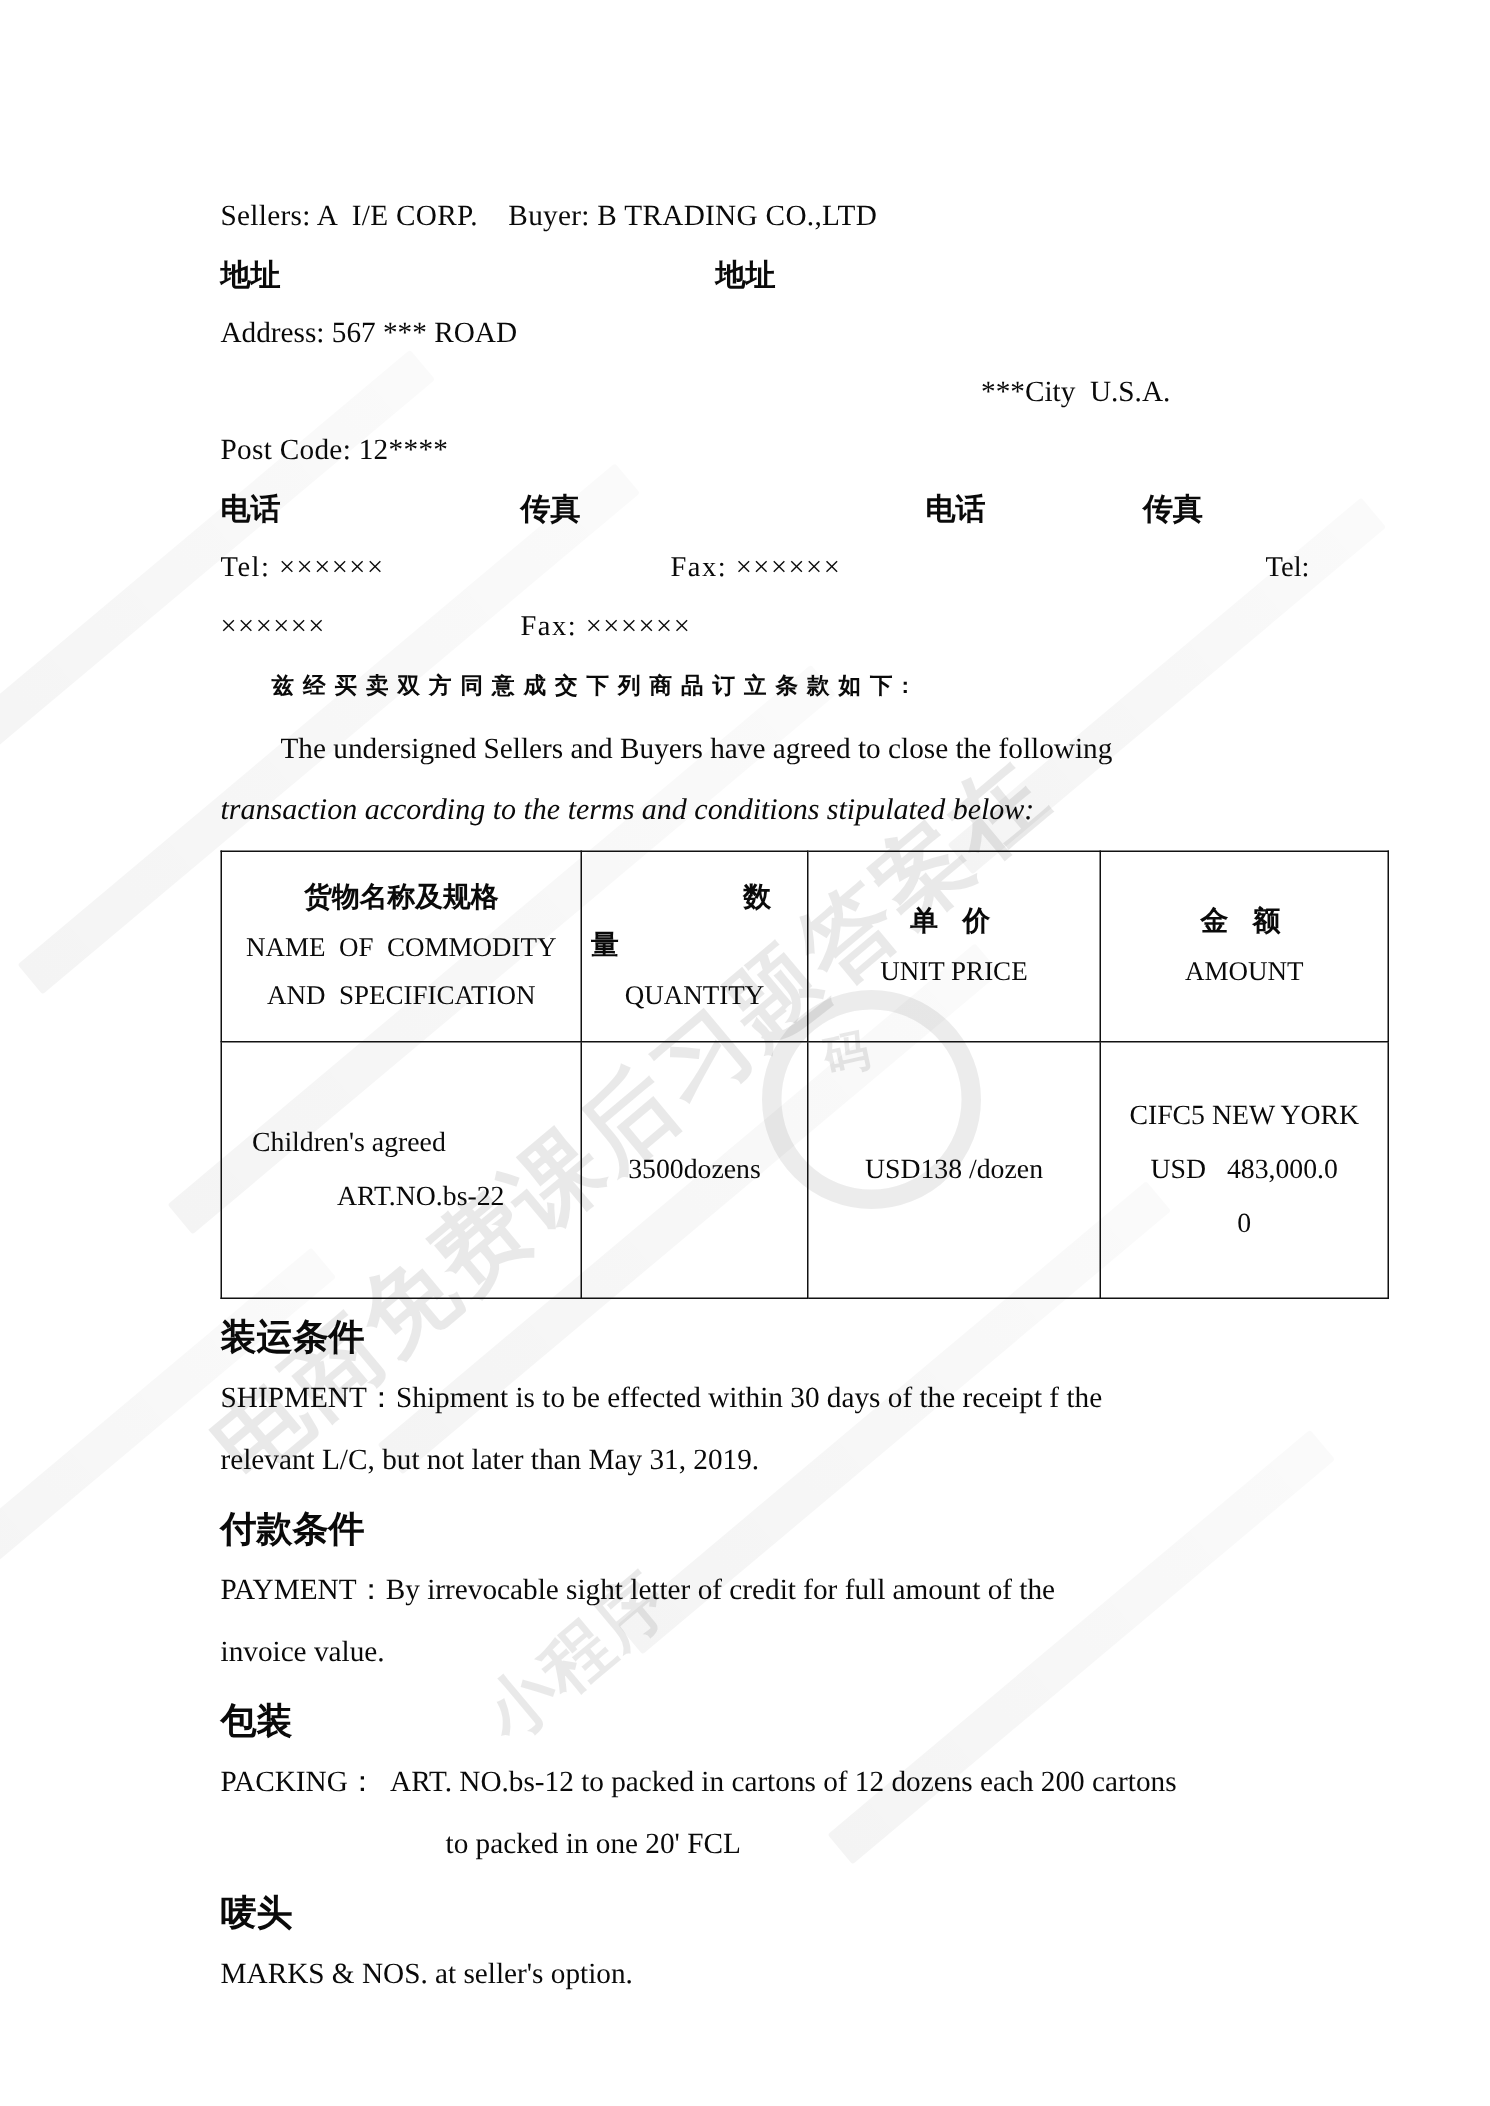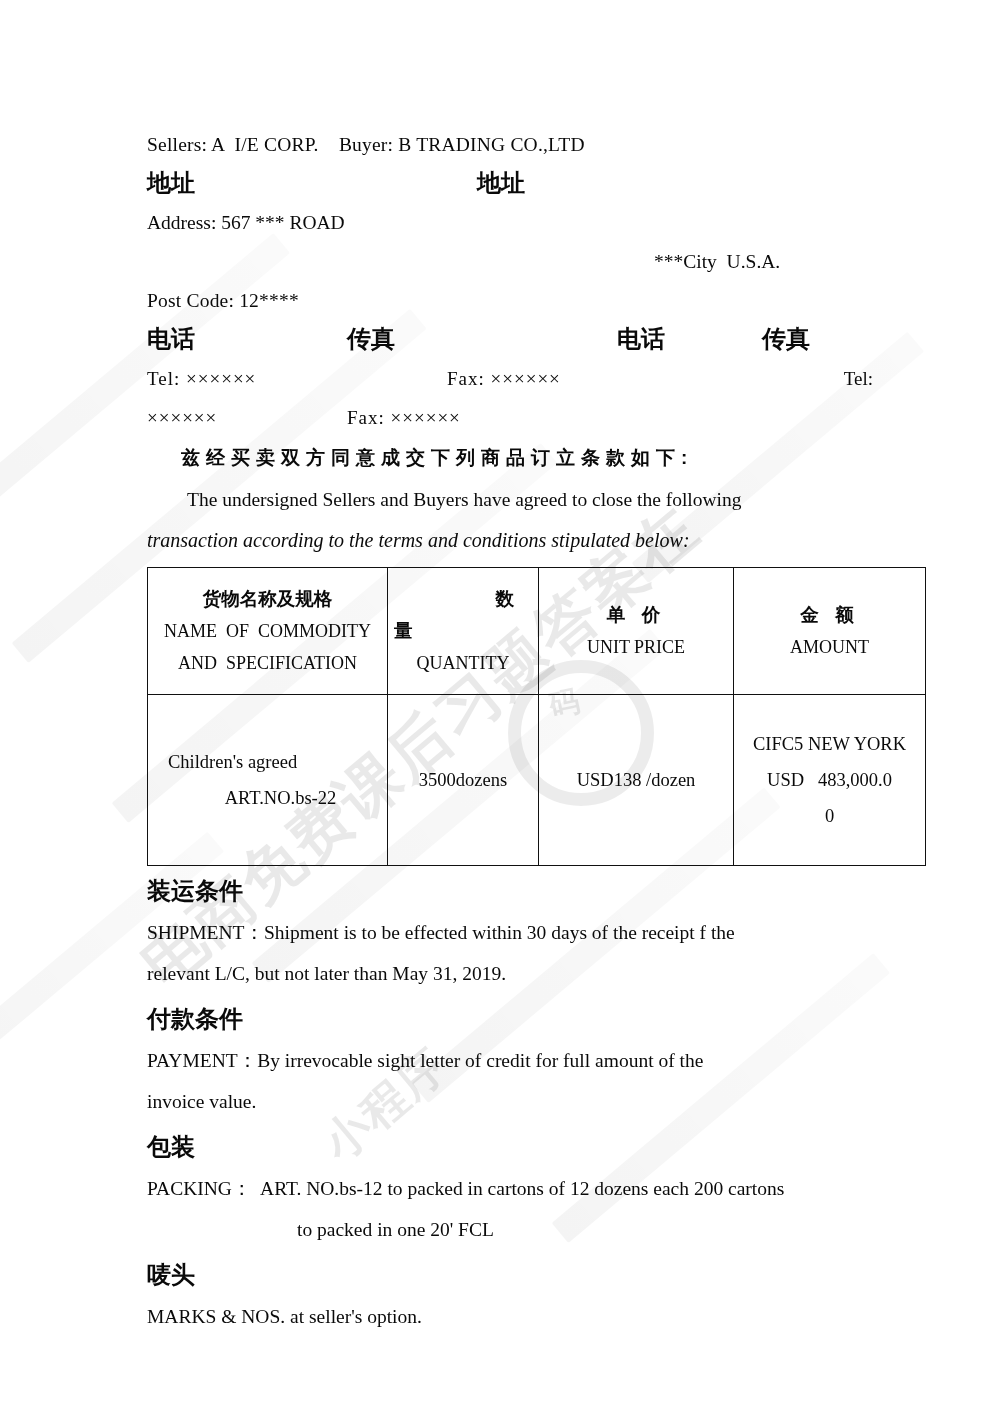--- a/index.html
+++ b/index.html
@@ -90,21 +90,21 @@
   }
 
   .line {
     font-size: 19.5px;
     line-height: 39px;
     white-space: pre;
     letter-spacing: 0.2px;
   }
   .cn {
     font-family: "DejaVu Sans", "Liberation Sans", sans-serif;
-    font-size: 24px;
+    font-size: 20px;
     font-weight: 600;
   }
 
   
   .row2 {
     display: flex;
     line-height: 39px;
     font-size: 19.5px;
   }
   .row2 .left { width: 330px; white-space: pre; }
@@ -117,21 +117,21 @@
   }
   .telrow .c1 { width: 200px; }
   .telrow .c2 { width: 270px; }
   .telrow .c3 { width: 145px; }
   .telrow .c4 { flex: 1; }
 
   .xmark { letter-spacing: 1px; }
 
   .cn-spread {
     font-family: Liberation Sans, sans-serif;
-    font-size: 19px;
+    font-size: 15px;
     font-weight: 600;
     letter-spacing: 6px;
     line-height: 42px;
     padding-left: 34px;
   }
   .eng-indent {
     font-size: 19.5px;
     line-height: 41px;
     padding-left: 40px;
     white-space: pre;

